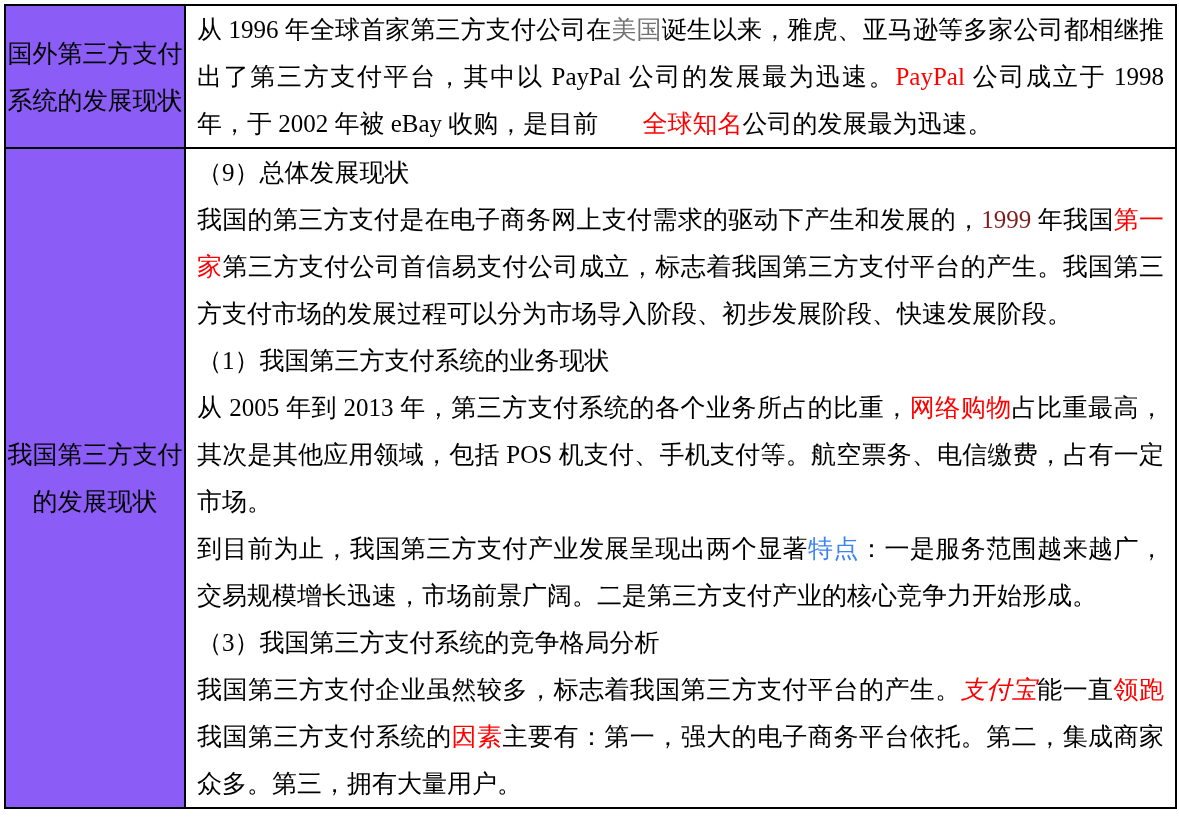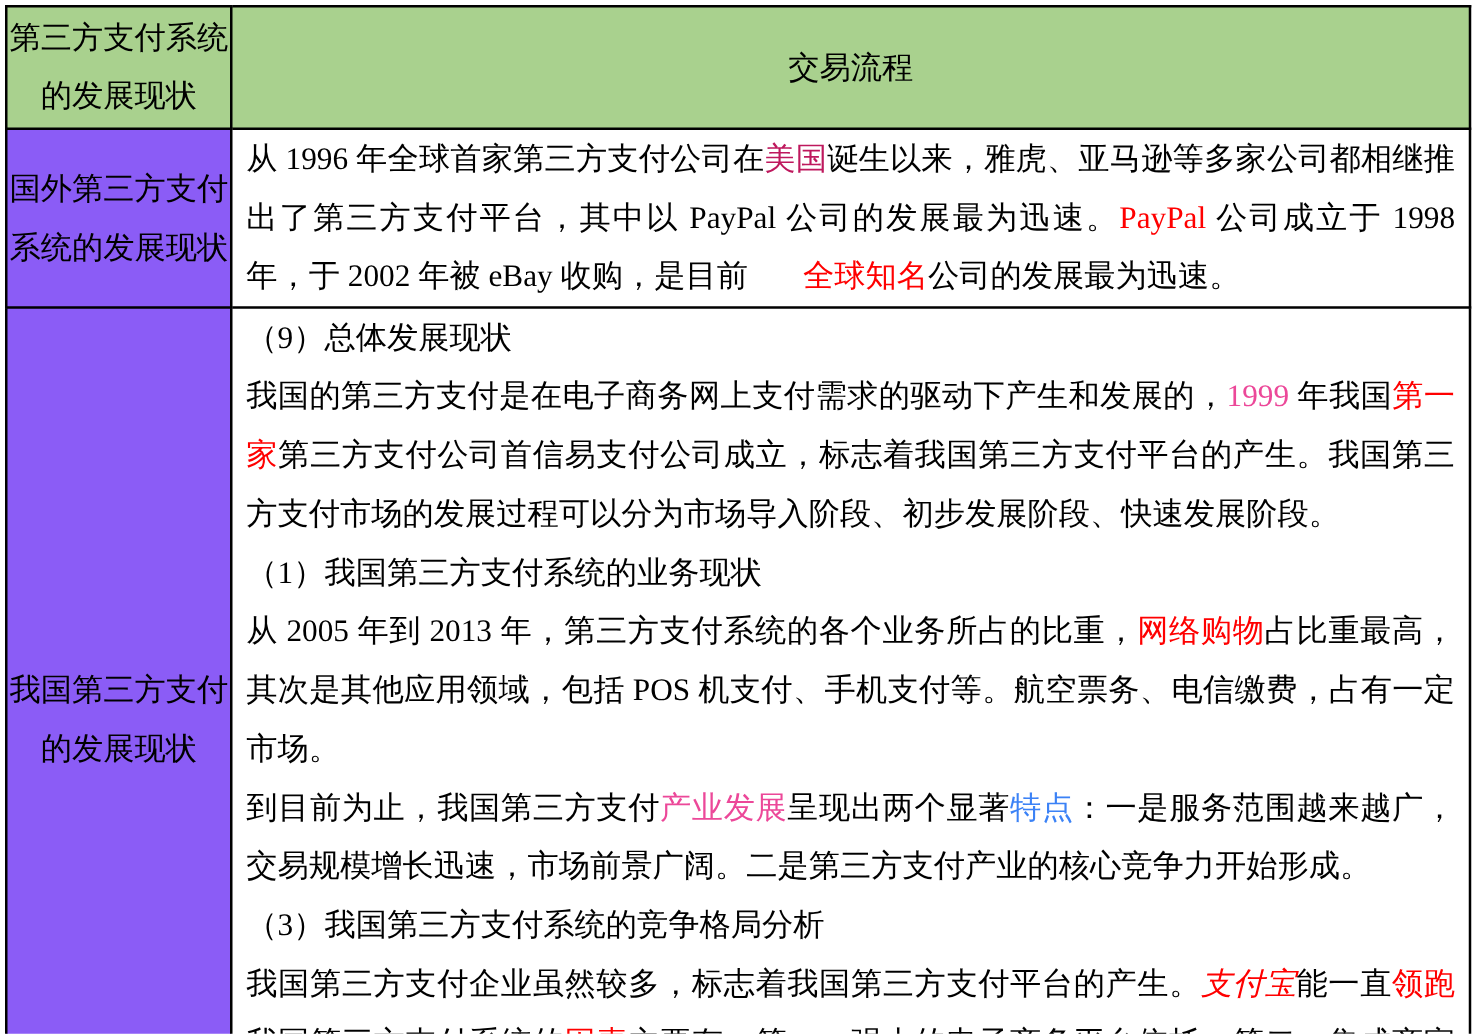--- a/index.html
+++ b/index.html
@@ -58,50 +58,41 @@
 <body>
 
 <div class="page">
   <table class="doc-table">
     <colgroup>
         <col class="c1">
         <col class="c2">
       </colgroup>
 
     <tbody>
-        <tr class="header-row">
-      <td class="label-cell">
-        <span class="label-line">第三方支付系统</span>
-        <span class="label-line">的发展现状</span>
-      </td>
-      <td>
-        <span>交易流程</span>
-      </td>
-    </tr>
 
     <tr class="body-row-1">
       <td class="label-cell">
         <span class="label-line">国外第三方支付</span>
         <span class="label-line">系统的发展现状</span>
       </td>
       <td class="content-cell">
-        <p><span>从 1996 年全球首家第三方支付公司在</span><span style="color: #be185d;">美国</span><span>诞生以来，雅虎、亚马逊等多家公司都相继推出了第三方支付平台，其中以 PayPal 公司的发展最为迅速。</span><span style="color: rgb(255, 0, 0);">PayPal</span><span> 公司成立于 1998 年，于 2002 年被 eBay 收购，是目前</span><span style="color: rgb(255, 0, 0); margin-left: 44px;">全球知名</span><span>公司的发展最为迅速。</span></p>
+        <p><span>从 1996 年全球首家第三方支付公司在</span><span style="color: #737373;">美国</span><span>诞生以来，雅虎、亚马逊等多家公司都相继推出了第三方支付平台，其中以 PayPal 公司的发展最为迅速。</span><span style="color: rgb(255, 0, 0);">PayPal</span><span> 公司成立于 1998 年，于 2002 年被 eBay 收购，是目前</span><span style="color: rgb(255, 0, 0); margin-left: 44px;">全球知名</span><span>公司的发展最为迅速。</span></p>
       </td>
     </tr>
 
     <tr class="body-row-2">
       <td class="label-cell">
         <span class="label-line">我国第三方支付</span>
         <span class="label-line">的发展现状</span>
       </td>
       <td class="content-cell">
         <p><span>（9）总体发展现状</span></p>
-        <p><span>我国的第三方支付是在电子商务网上支付需求的驱动下产生和发展的，</span><span style="color: #ec4899;">1999</span><span> 年我国</span><span style="color: rgb(255, 0, 0);">第一家</span><span>第三方支付公司首信易支付公司成立，标志着我国第三方支付平台的产生。我国第三方支付市场的发展过程可以分为市场导入阶段、初步发展阶段、快速发展阶段。</span></p>
+        <p><span>我国的第三方支付是在电子商务网上支付需求的驱动下产生和发展的，</span><span style="color: #7f1d1d;">1999</span><span> 年我国</span><span style="color: rgb(255, 0, 0);">第一家</span><span>第三方支付公司首信易支付公司成立，标志着我国第三方支付平台的产生。我国第三方支付市场的发展过程可以分为市场导入阶段、初步发展阶段、快速发展阶段。</span></p>
         <p><span>（1）我国第三方支付系统的业务现状</span></p>
         <p><span>从 2005 年到 2013 年，第三方支付系统的各个业务所占的比重，</span><span style="color: rgb(255, 0, 0);">网络购物</span><span>占比重最高，其次是其他应用领域，包括 POS 机支付、手机支付等。航空票务、电信缴费，占有一定市场。</span></p>
-        <p><span>到目前为止，我国第三方支付</span><span style="color: #ec4899;">产业发展</span><span>呈现出两个显著</span><span style="color: #3b82f6;">特点</span><span>：一是服务范围越来越广，交易规模增长迅速，市场前景广阔。二是第三方支付产业的核心竞争力开始形成。</span></p>
+        <p><span>到目前为止，我国第三方支付</span><span style="color: #000000;">产业发展</span><span>呈现出两个显著</span><span style="color: #3b82f6;">特点</span><span>：一是服务范围越来越广，交易规模增长迅速，市场前景广阔。二是第三方支付产业的核心竞争力开始形成。</span></p>
         <p><span>（3）我国第三方支付系统的竞争格局分析</span></p>
         <p><span>我国第三方支付企业虽然较多，标志着我国第三方支付平台的产生。</span><span style="color: rgb(255, 0, 0); font-style: italic;">支付宝</span><span>能一直</span><span style="color: rgb(255, 0, 0);">领跑</span><span>我国第三方支付系统的</span><span style="color: rgb(255, 0, 0);">因素</span><span>主要有：第一，强大的电子商务平台依托。第二，集成商家众多。第三，拥有大量用户。</span></p>
       </td>
     </tr>
   </tbody>
     </table>
 </div>
 
 </body></html>

